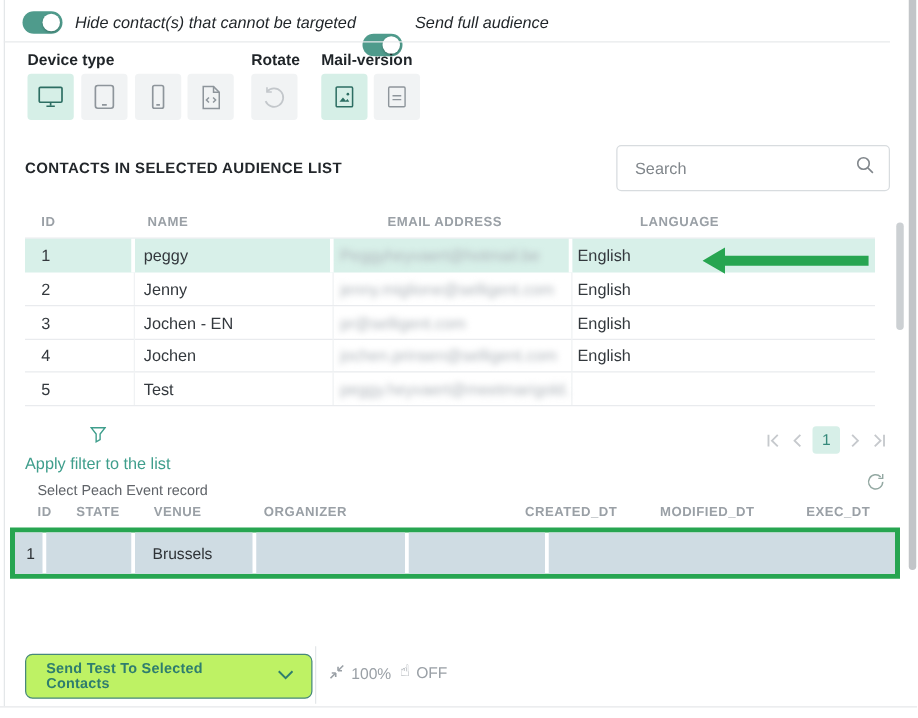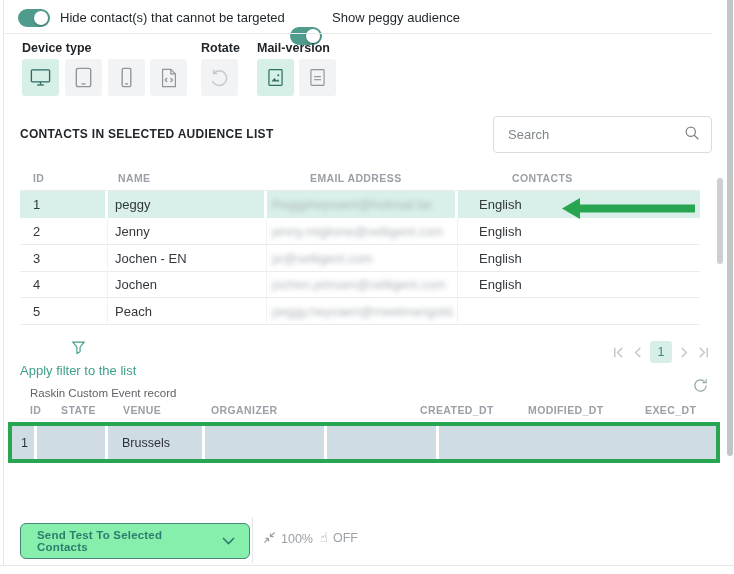--- a/index.html
+++ b/index.html
@@ -7,21 +7,21 @@
   .stage { position:relative; width:734px; height:574px; background:#fff; overflow:hidden; }
   .abs { position:absolute; }
 
   
   .vline { background:#e4e7e9; width:1px; }
   .hline { background:#e8eaec; height:1px; }
 
   
   .toggle { width:32px; height:18px; border-radius:9px; background:#4f9b8c; position:relative; cursor:pointer; }
   .toggle .knob { position:absolute; right:2px; top:2px; width:14px; height:14px; border-radius:50%; background:#fff; box-shadow:0 1px 2px rgba(0,0,0,.25); }
-  .toggle-label { font-size:13px; color:#1f2428; }
+  .toggle-label { font-size:13px; color:#1f2428;font-style:italic; }
 
   
   .grp-label { font-size:12.5px; font-weight:bold; color:#1f2428; }
   .icon-btn { width:37px; height:37px; border-radius:3px; background:#f1f3f4; display:flex; align-items:center; justify-content:center; cursor:pointer; color:#8e959b; }
   .icon-btn.selected { background:#d6efe7; color:#2d6e63; }
   .icon-btn.disabled { color:#c3c7cb; }
   .icon-btn svg { display:block; }
 
   
   .section-title { font-size:12px; font-weight:bold; color:#23272b; letter-spacing:.3px; }
@@ -31,21 +31,21 @@
 
   
   .thead-cell { font-size:10.5px; font-weight:bold; color:#9aa0a6; letter-spacing:.4px; }
   .crow { left:20px; width:680px; height:27px; display:flex; align-items:stretch; font-size:13px; color:#33383d; cursor:pointer; }
   .crow .c { display:flex; align-items:center; border-right:1px solid #f0f2f4; }
   .crow.plain { border-bottom:1px solid #e9ebee; }
   .crow.sel .c { background:#d8f0e9; border-right:3px solid #fff; }
   .c-id { width:88px; padding-left:13px; }
   .c-name { width:159px; padding-left:7px; }
   .c-email { width:191px; padding-left:5px; }
-  .c-lang { flex:1; padding-left:21px; border-right:none !important; }
+  .c-lang { flex:1; padding-left:4px; border-right:none !important; }
   .blur { color:#aeb4ba; filter:blur(2.5px); white-space:nowrap; overflow:hidden; }
 
   
   .filter-link { display:flex; align-items:center; gap:5px; color:#3f9e8c; font-size:13px; cursor:pointer; }
   .pager { display:flex; align-items:center; gap:7px; color:#c6c9cd; }
   .pager .pbtn { cursor:pointer; display:flex; align-items:center; }
   .page-chip { width:22px; height:22px; border-radius:3px; background:#d7efe8; color:#35897b; font-size:12.5px; display:flex; align-items:center; justify-content:center; cursor:pointer; }
 
   
   .ce-label { font-size:11.5px; color:#5f6368; }
@@ -54,21 +54,21 @@
   .event-box .e { background:#cfdce3; margin-right:3px; display:flex; align-items:center; font-size:12.5px; color:#2f3337; }
   .e-id { width:22px; padding-left:9px; }
   .e-state { width:68px; }
   .e-venue { width:94px; padding-left:14px; }
   .e-org { width:218px; padding-left:14px; }
   .e-created { width:119px; }
   .e-modified { width:109px; }
   .e-exec { flex:1; margin-right:0 !important; }
 
   
-  .send-btn { left:20px; top:523px; width:230px; height:36px; border:1px solid #47887b; border-radius:6px; background:#86efac; display:flex; align-items:center; justify-content:space-between; padding:0 14px 0 16px; cursor:pointer;gap:21px; }
+  .send-btn { left:20px; top:523px; width:230px; height:36px; border:1px solid #47887b; border-radius:6px; background:#bef264; display:flex; align-items:center; justify-content:space-between; padding:0 14px 0 16px; cursor:pointer;gap:21px; }
   .send-btn span { font-size:11.5px; font-weight:bold; color:#2e7d6e; letter-spacing:.2px; }
   .meta { display:flex; align-items:center; gap:5px; color:#9aa0a6; font-size:12.5px; }
 
   
   .sb-main { left:727px; top:0; width:6px; height:456px; background:#c2c5c8; border-radius:0 0 4px 4px; cursor:pointer; }
   .sb-table { left:717px; top:178px; width:6px; height:86px; background:#ccd0d3; border-radius:3px; cursor:pointer; }
 </style>
 </head>
 <body>
 
@@ -76,21 +76,21 @@
 
   <div class="abs vline" style="left:3px; top:0; height:565px;"></div>
 
   <div class="abs toggle" style="left:18px; top:9px;">
       <div class="knob"></div>
     </div>
   <div class="abs toggle-label" style="left:60px; top:10px;">Hide contact(s) that cannot be targeted</div>
   <div class="abs toggle" style="left:290px; top:9px;">
       <div class="knob"></div>
     </div>
-  <div class="abs toggle-label" style="left:332px; top:10px;">Show peggy audience</div>
+  <div class="abs toggle-label" style="left:332px; top:10px;">Send full audience</div>
   <div class="abs hline" style="left:3px; top:33px; width:709px;"></div>
 
   <div class="abs grp-label" style="left:22px; top:41px;">Device type</div>
   <div class="abs icon-btn selected" style="left:22px; top:59px;">
     <span>
         <svg width="23" height="23" viewBox="0 0 24 24" fill="none" stroke="currentColor" stroke-width="1.4">
           <rect x="2.5" y="4" width="19" height="12.5" rx="1"></rect>
           <path d="M12 16.5v3"></path>
           <path d="M8.5 19.8h7"></path>
         </svg>
@@ -159,21 +159,21 @@
     <span><svg width="16" height="16" viewBox="0 0 16 16" fill="none" stroke="#80868b" stroke-width="1.3">
           <circle cx="6.8" cy="6.8" r="4.6"></circle>
           <path d="M10.3 10.3l4 4"></path>
         </svg></span>
   </div>
 
   <div class="abs" style="left:20px; top:165px; width:680px; height:26px; border-bottom:1px solid #e9ebee;">
     <span class="abs thead-cell" style="left:13px; top:7px;">ID</span>
     <span class="abs thead-cell" style="left:98px; top:7px;">NAME</span>
     <span class="abs thead-cell" style="left:290px; top:7px;">EMAIL ADDRESS</span>
-    <span class="abs thead-cell" style="left:492px; top:7px;">CONTACTS</span>
+    <span class="abs thead-cell" style="left:492px; top:7px;">LANGUAGE</span>
   </div>
 
   <div class="abs crow sel" style="top:191px;">
     <div class="c c-id">1</div>
     <div class="c c-name">peggy</div>
     <div class="c c-email">
         <span class="blur">Peggyheyvaert@hotmail.be</span>
       </div>
     <div class="c c-lang">English</div>
   </div>
@@ -196,21 +196,21 @@
   <div class="abs crow plain" style="top:271px;">
     <div class="c c-id">4</div>
     <div class="c c-name">Jochen</div>
     <div class="c c-email">
         <span class="blur">jochen.prinsen@selligent.com</span>
       </div>
     <div class="c c-lang">English</div>
   </div>
   <div class="abs crow plain" style="top:298px;">
     <div class="c c-id">5</div>
-    <div class="c c-name">Peach</div>
+    <div class="c c-name">Test</div>
     <div class="c c-email">
         <span class="blur">peggy.heyvaert@meetmarigold.</span>
       </div>
     <div class="c c-lang"></div>
   </div>
 
   <div class="abs" style="left:562px; top:197px;">
     <svg width="133" height="23" viewBox="0 0 133 23">
         <polygon points="0,11.5 18,1 18,7.5 133,7.5 133,15.5 18,15.5 18,22" fill="#27a551"></polygon>
       </svg>
@@ -244,21 +244,21 @@
         </svg>
       </span>
     <span class="pbtn">
         <svg width="13" height="13" viewBox="0 0 14 14" fill="none" stroke="#c6c9cd" stroke-width="1.6">
           <path d="M3 2l5 5-5 5"></path>
           <path d="M11 2v10"></path>
         </svg>
       </span>
   </div>
 
-  <div class="abs ce-label" style="left:30px; top:387px;">Raskin Custom Event record</div>
+  <div class="abs ce-label" style="left:30px; top:387px;">Select Peach Event record</div>
   <div class="abs" style="left:692px; top:377px;">
     <span><svg width="17" height="17" viewBox="0 0 24 24" fill="none" stroke="#93a8a2" stroke-width="1.7">
           <path d="M20 12a8 8 0 1 1-2.3-5.6"></path>
           <path d="M20 3v5h-5" stroke-width="1.6"></path>
         </svg></span>
   </div>
 
   <span class="abs ce-head" style="left:30px; top:404px;">ID</span>
   <span class="abs ce-head" style="left:61px; top:404px;">STATE</span>
   <span class="abs ce-head" style="left:123px; top:404px;">VENUE</span>

